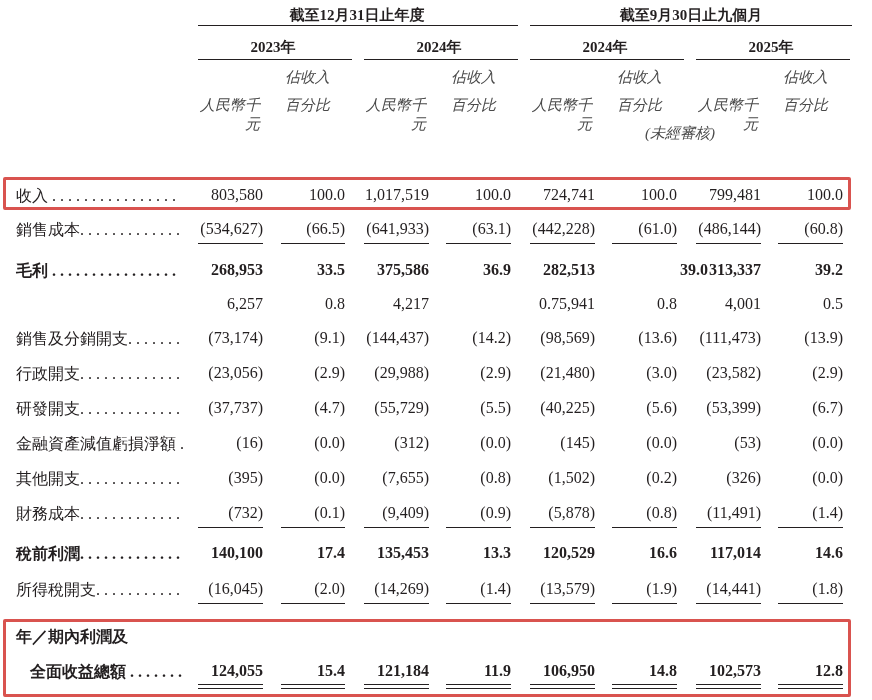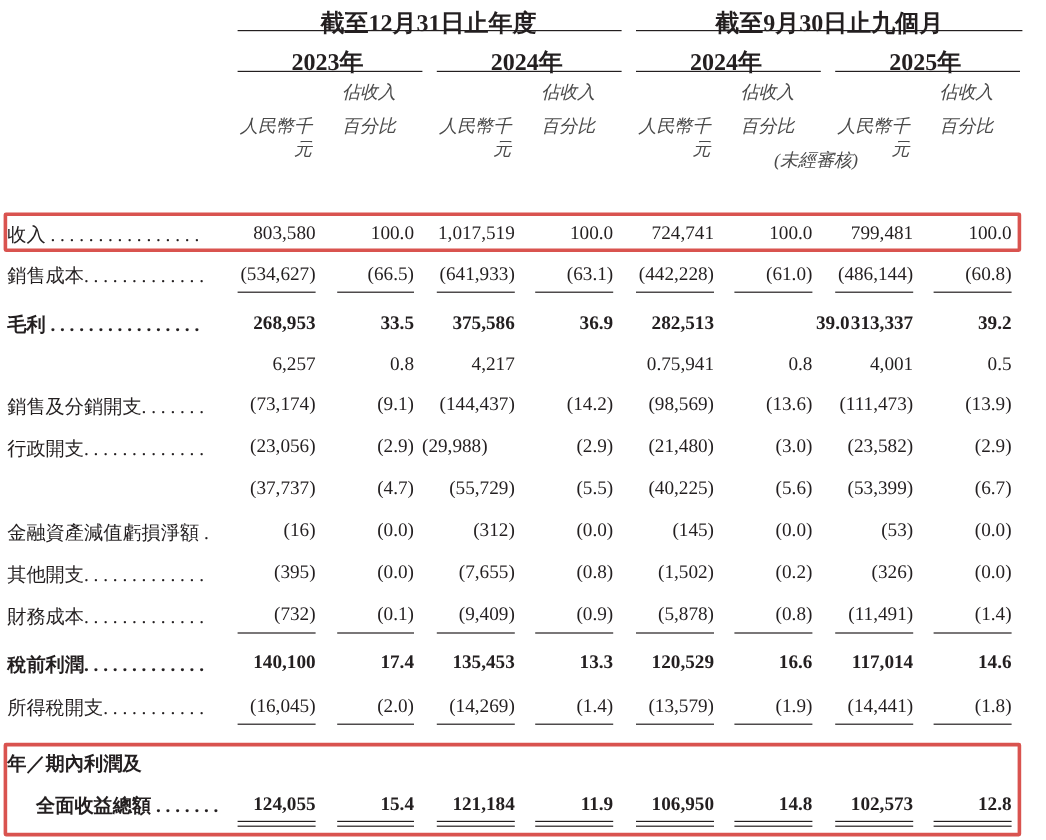--- a/index.html
+++ b/index.html
@@ -1,23 +1,23 @@
 <!DOCTYPE html>
 <html><head>
 <meta charset="utf-8">
 <style>
   html, body { margin:0; padding:0; background:#ffffff; }
   body { width:872px; height:700px; position:relative; overflow:hidden;
          font-family:"Liberation Serif","DejaVu Serif",serif; color:#231f20; }
   .abs { position:absolute; }
-  .hdr { font-weight:bold; font-size:20px; text-align:center; }
+  .hdr { font-weight:bold; font-size:15px; text-align:center; }
   .rule { position:absolute; height:1px; background:#231f20; }
   .sub { font-style:italic; font-size:15px; color:#4a4a4a; text-align:right; }
   .row { position:absolute; left:0; width:872px; height:34px; }
-  .lbl { position:absolute; left:6px; font-size:16px; white-space:nowrap; top:6px; }
+  .lbl { position:absolute; left:16px; font-size:16px; white-space:nowrap; top:6px; }
   .num { position:absolute; font-size:16px; text-align:right; top:6px; white-space:nowrap; }
   .bold { font-weight:bold; }
   .ul { position:absolute; height:1px; background:#231f20; }
   .redbox { position:absolute; border:3px solid #d9534f; border-radius:2px; }
 </style>
 </head>
 <body>
 
 <div class="abs hdr" style="left:196px;width:322px;top:6px;">截至12月31日止年度</div>
 <div class="rule" style="left:198px;width:320px;top:25px;"></div>
@@ -113,28 +113,29 @@
       <div class="num" style="left: 411px; width: 100px;">(14.2)</div>
       <div class="num" style="left: 495px; width: 100px;">(98,569)</div>
       <div class="num" style="left: 577px; width: 100px;">(13.6)</div>
       <div class="num" style="left: 661px; width: 100px;">(111,473)</div>
       <div class="num" style="left: 743px; width: 100px;">(13.9)</div>
     </div>
     <div class="row" style="top: 358px;">
       <div class="lbl">行政開支. . . . . . . . . . . . .</div>
       <div class="num" style="left: 163px; width: 100px;">(23,056)</div>
       <div class="num" style="left: 245px; width: 100px;">(2.9)</div>
-      <div class="num" style="left: 329px; width: 100px; text-align: center;">(29,988)</div>
+      <div class="num" style="left: 329px; width: 100px;">(29,988)</div>
       <div class="num" style="left: 411px; width: 100px;">(2.9)</div>
       <div class="num" style="left: 495px; width: 100px;">(21,480)</div>
       <div class="num" style="left: 577px; width: 100px;">(3.0)</div>
       <div class="num" style="left: 661px; width: 100px;">(23,582)</div>
       <div class="num" style="left: 743px; width: 100px;">(2.9)</div>
     </div>
     <div class="row" style="top: 393px;">
+      <div class="lbl">研發開支. . . . . . . . . . . . .</div>
       <div class="num" style="left: 163px; width: 100px;">(37,737)</div>
       <div class="num" style="left: 245px; width: 100px;">(4.7)</div>
       <div class="num" style="left: 329px; width: 100px;">(55,729)</div>
       <div class="num" style="left: 411px; width: 100px;">(5.5)</div>
       <div class="num" style="left: 495px; width: 100px;">(40,225)</div>
       <div class="num" style="left: 577px; width: 100px;">(5.6)</div>
       <div class="num" style="left: 661px; width: 100px;">(53,399)</div>
       <div class="num" style="left: 743px; width: 100px;">(6.7)</div>
     </div>
     <div class="row" style="top: 428px;">

